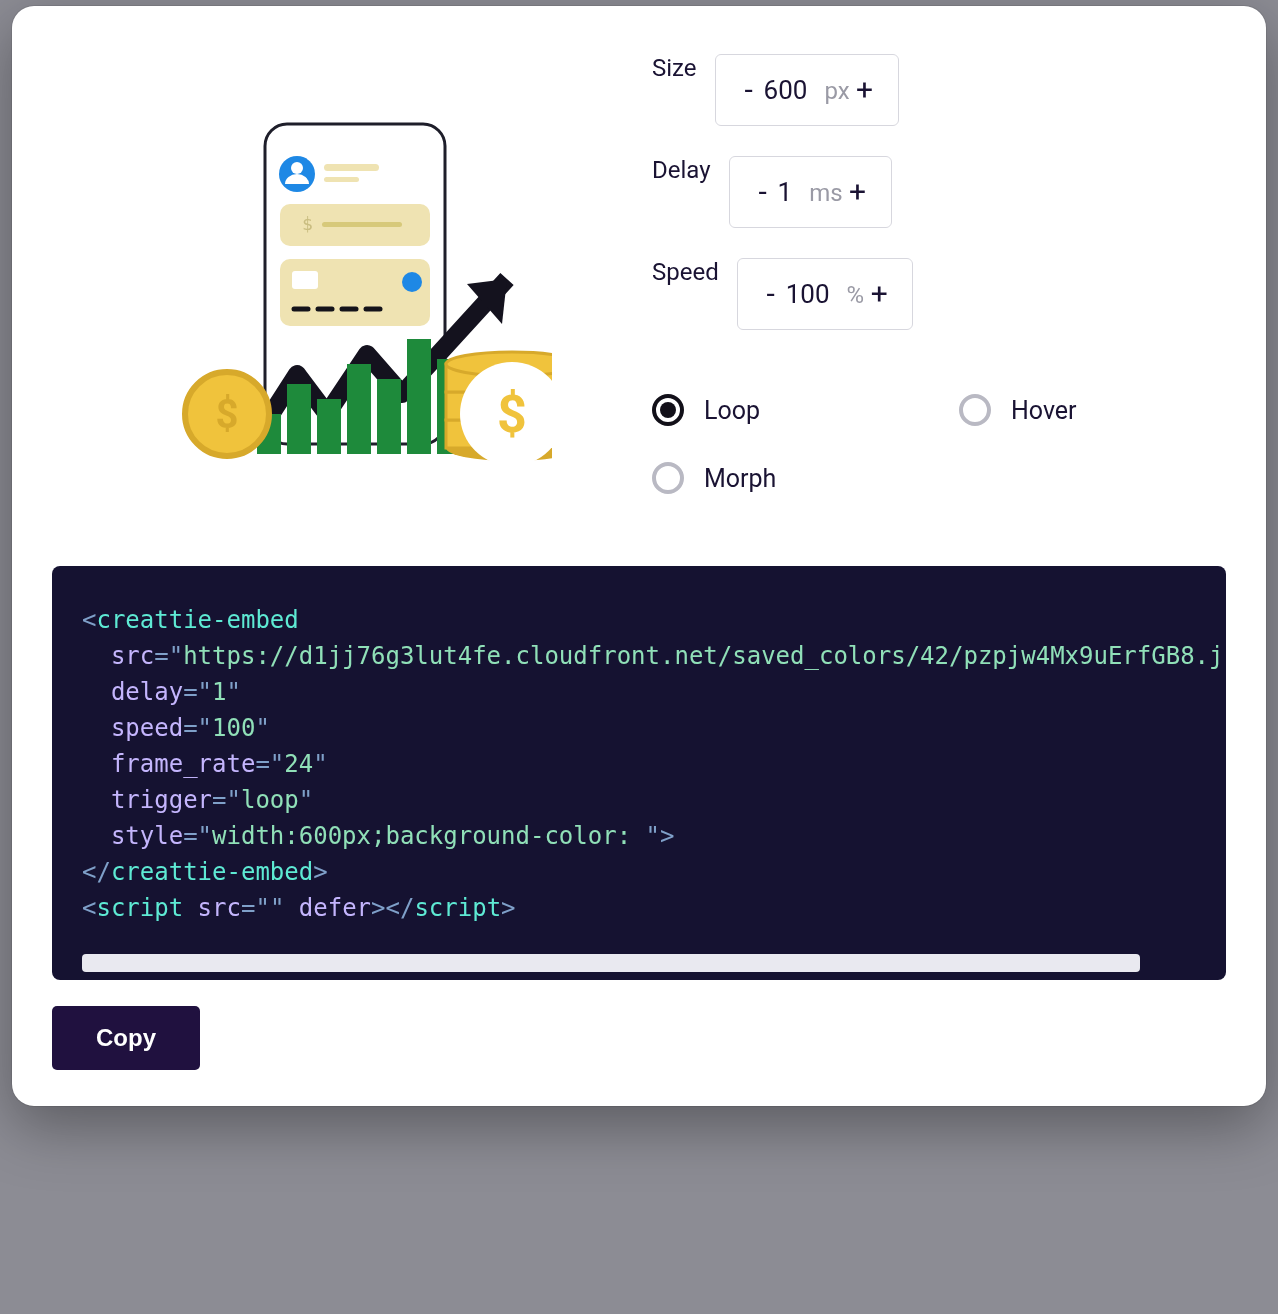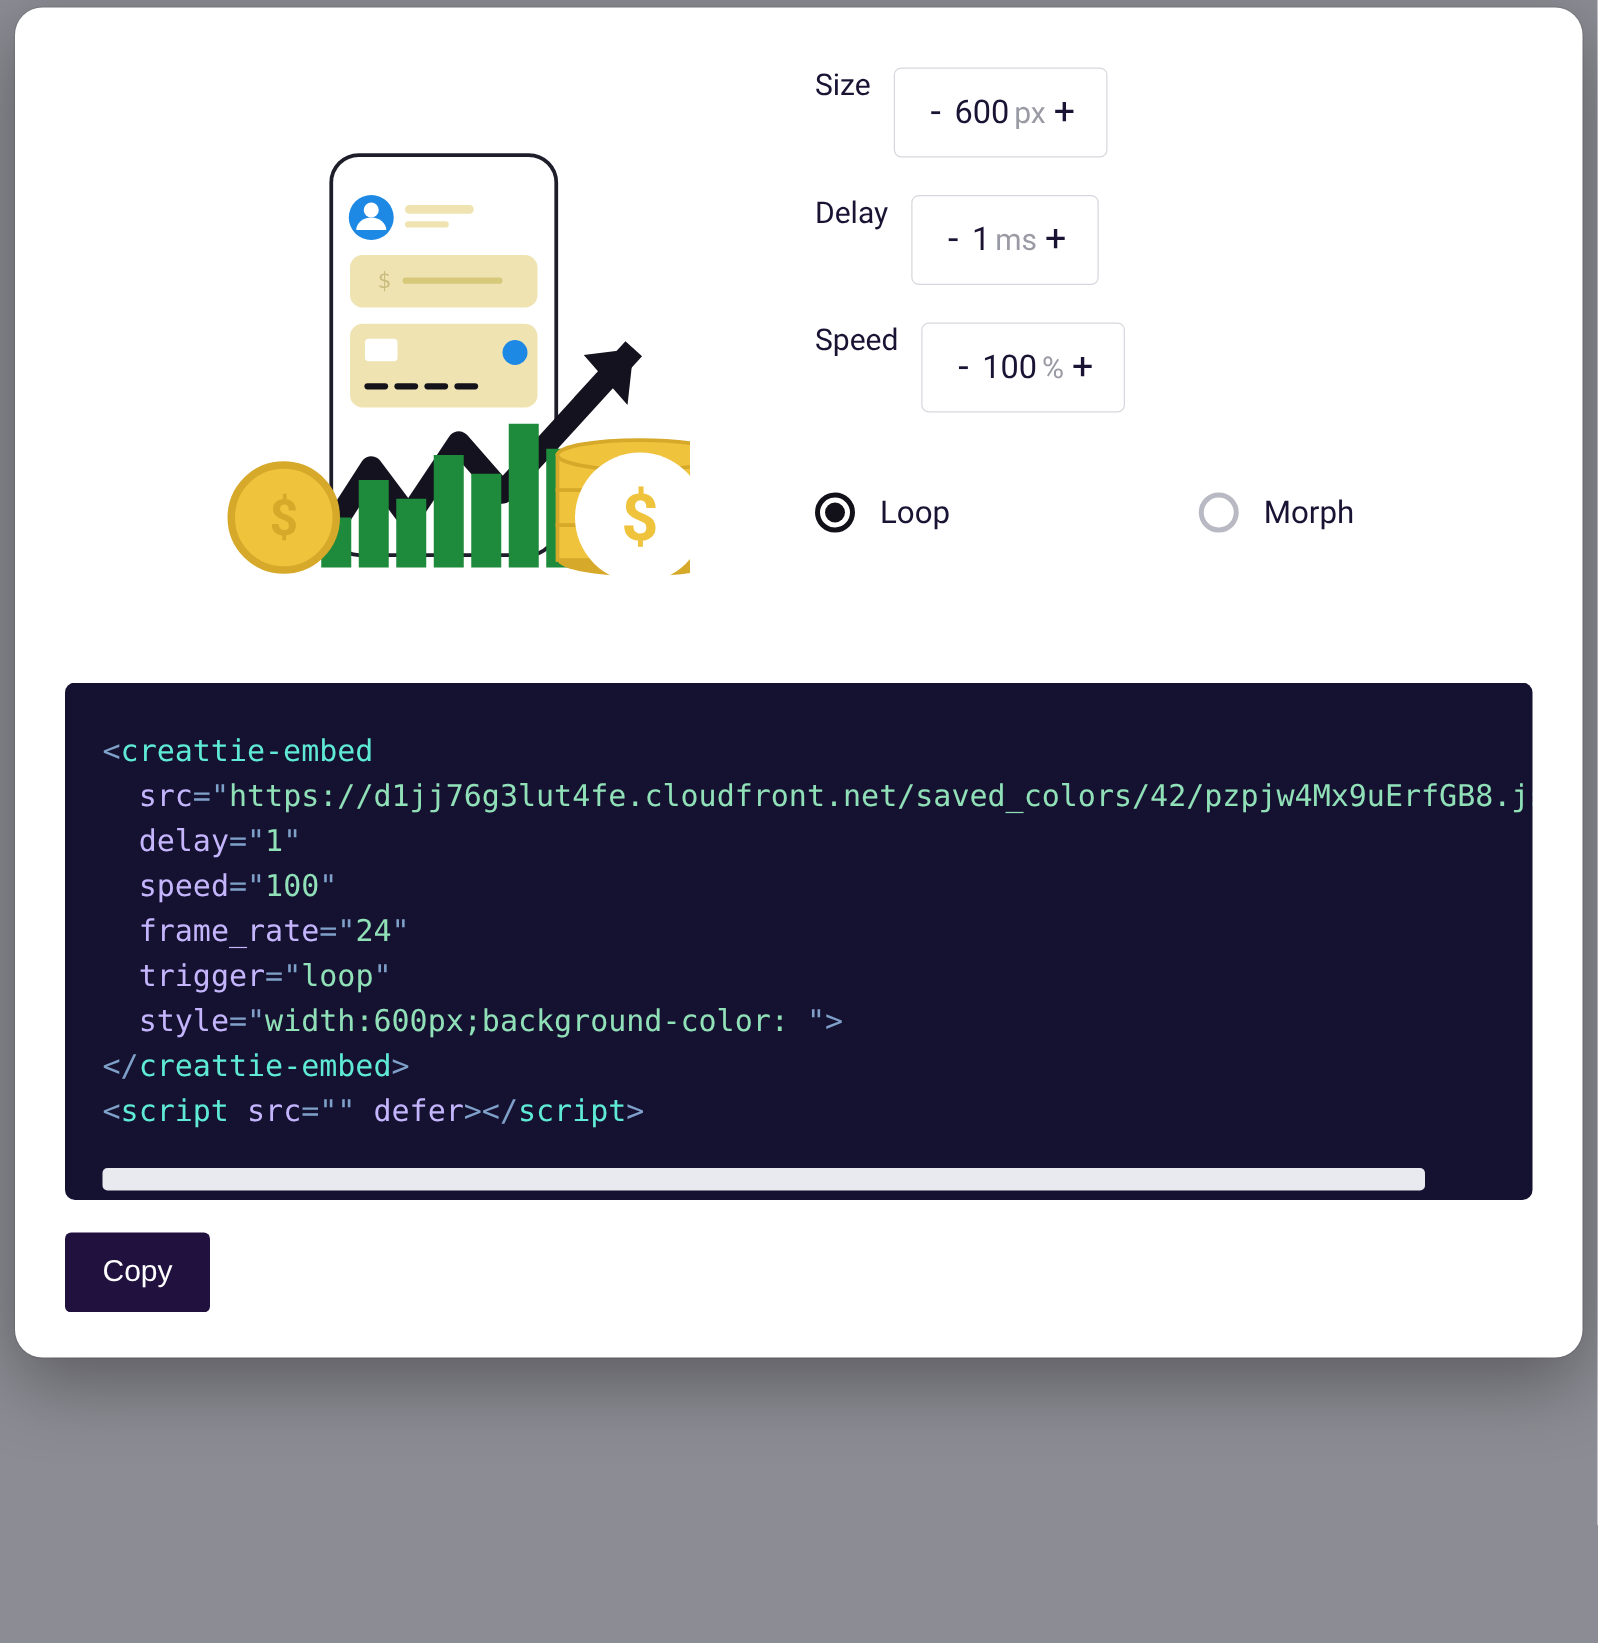--- a/index.html
+++ b/index.html
@@ -91,21 +91,21 @@
     text-align: center;
     cursor: pointer;
     user-select: none;
     line-height: 1;
   }
   .stepval {
     font-size: 26px;
     color: #1a1333;
     display: flex;
     align-items: baseline;
-    gap: 4px;
+    gap: 17px;
   }
   .stepval .unit { color: #9a9aa5; font-size: 24px; }
   .radios {
     display: grid;
     grid-template-columns: 1fr 1fr;
     gap: 36px 40px;
   }
   .radio {
     display: flex;
     align-items: center;
@@ -153,23 +153,24 @@
     background: #e9e9f0;
     border-radius: 4px;
     width: 95%;
   }
   .copy {
     margin-top: 26px;
     background: #20113f;
     color: #ffffff;
     border: none;
     font-size: 24px;
-    padding: 18px 30px;
+    padding: 18px 44px;
     border-radius: 5px;
     cursor: pointer;
+    font-weight: bold;
   }
   
   .illus { position: relative; width: 440px; height: 360px; }
 </style>
 </head>
 <body>
 
 <div class="modal">
 
   <div class="upper">
@@ -267,20 +268,24 @@
             </div>
             <div class="stepbtn">+</div>
           </div>
         </div>
       </div>
 
       <div class="radios">
         <div class="radio selected">
           <div class="radio-circle"></div>
           <div class="radio-label">Loop</div>
+        </div>
+        <div class="radio">
+          <div class="radio-circle"></div>
+          <div class="radio-label">Hover</div>
         </div>
         <div class="radio">
           <div class="radio-circle"></div>
           <div class="radio-label">Morph</div>
         </div>
       </div>
     </div>
   </div>
 
   

